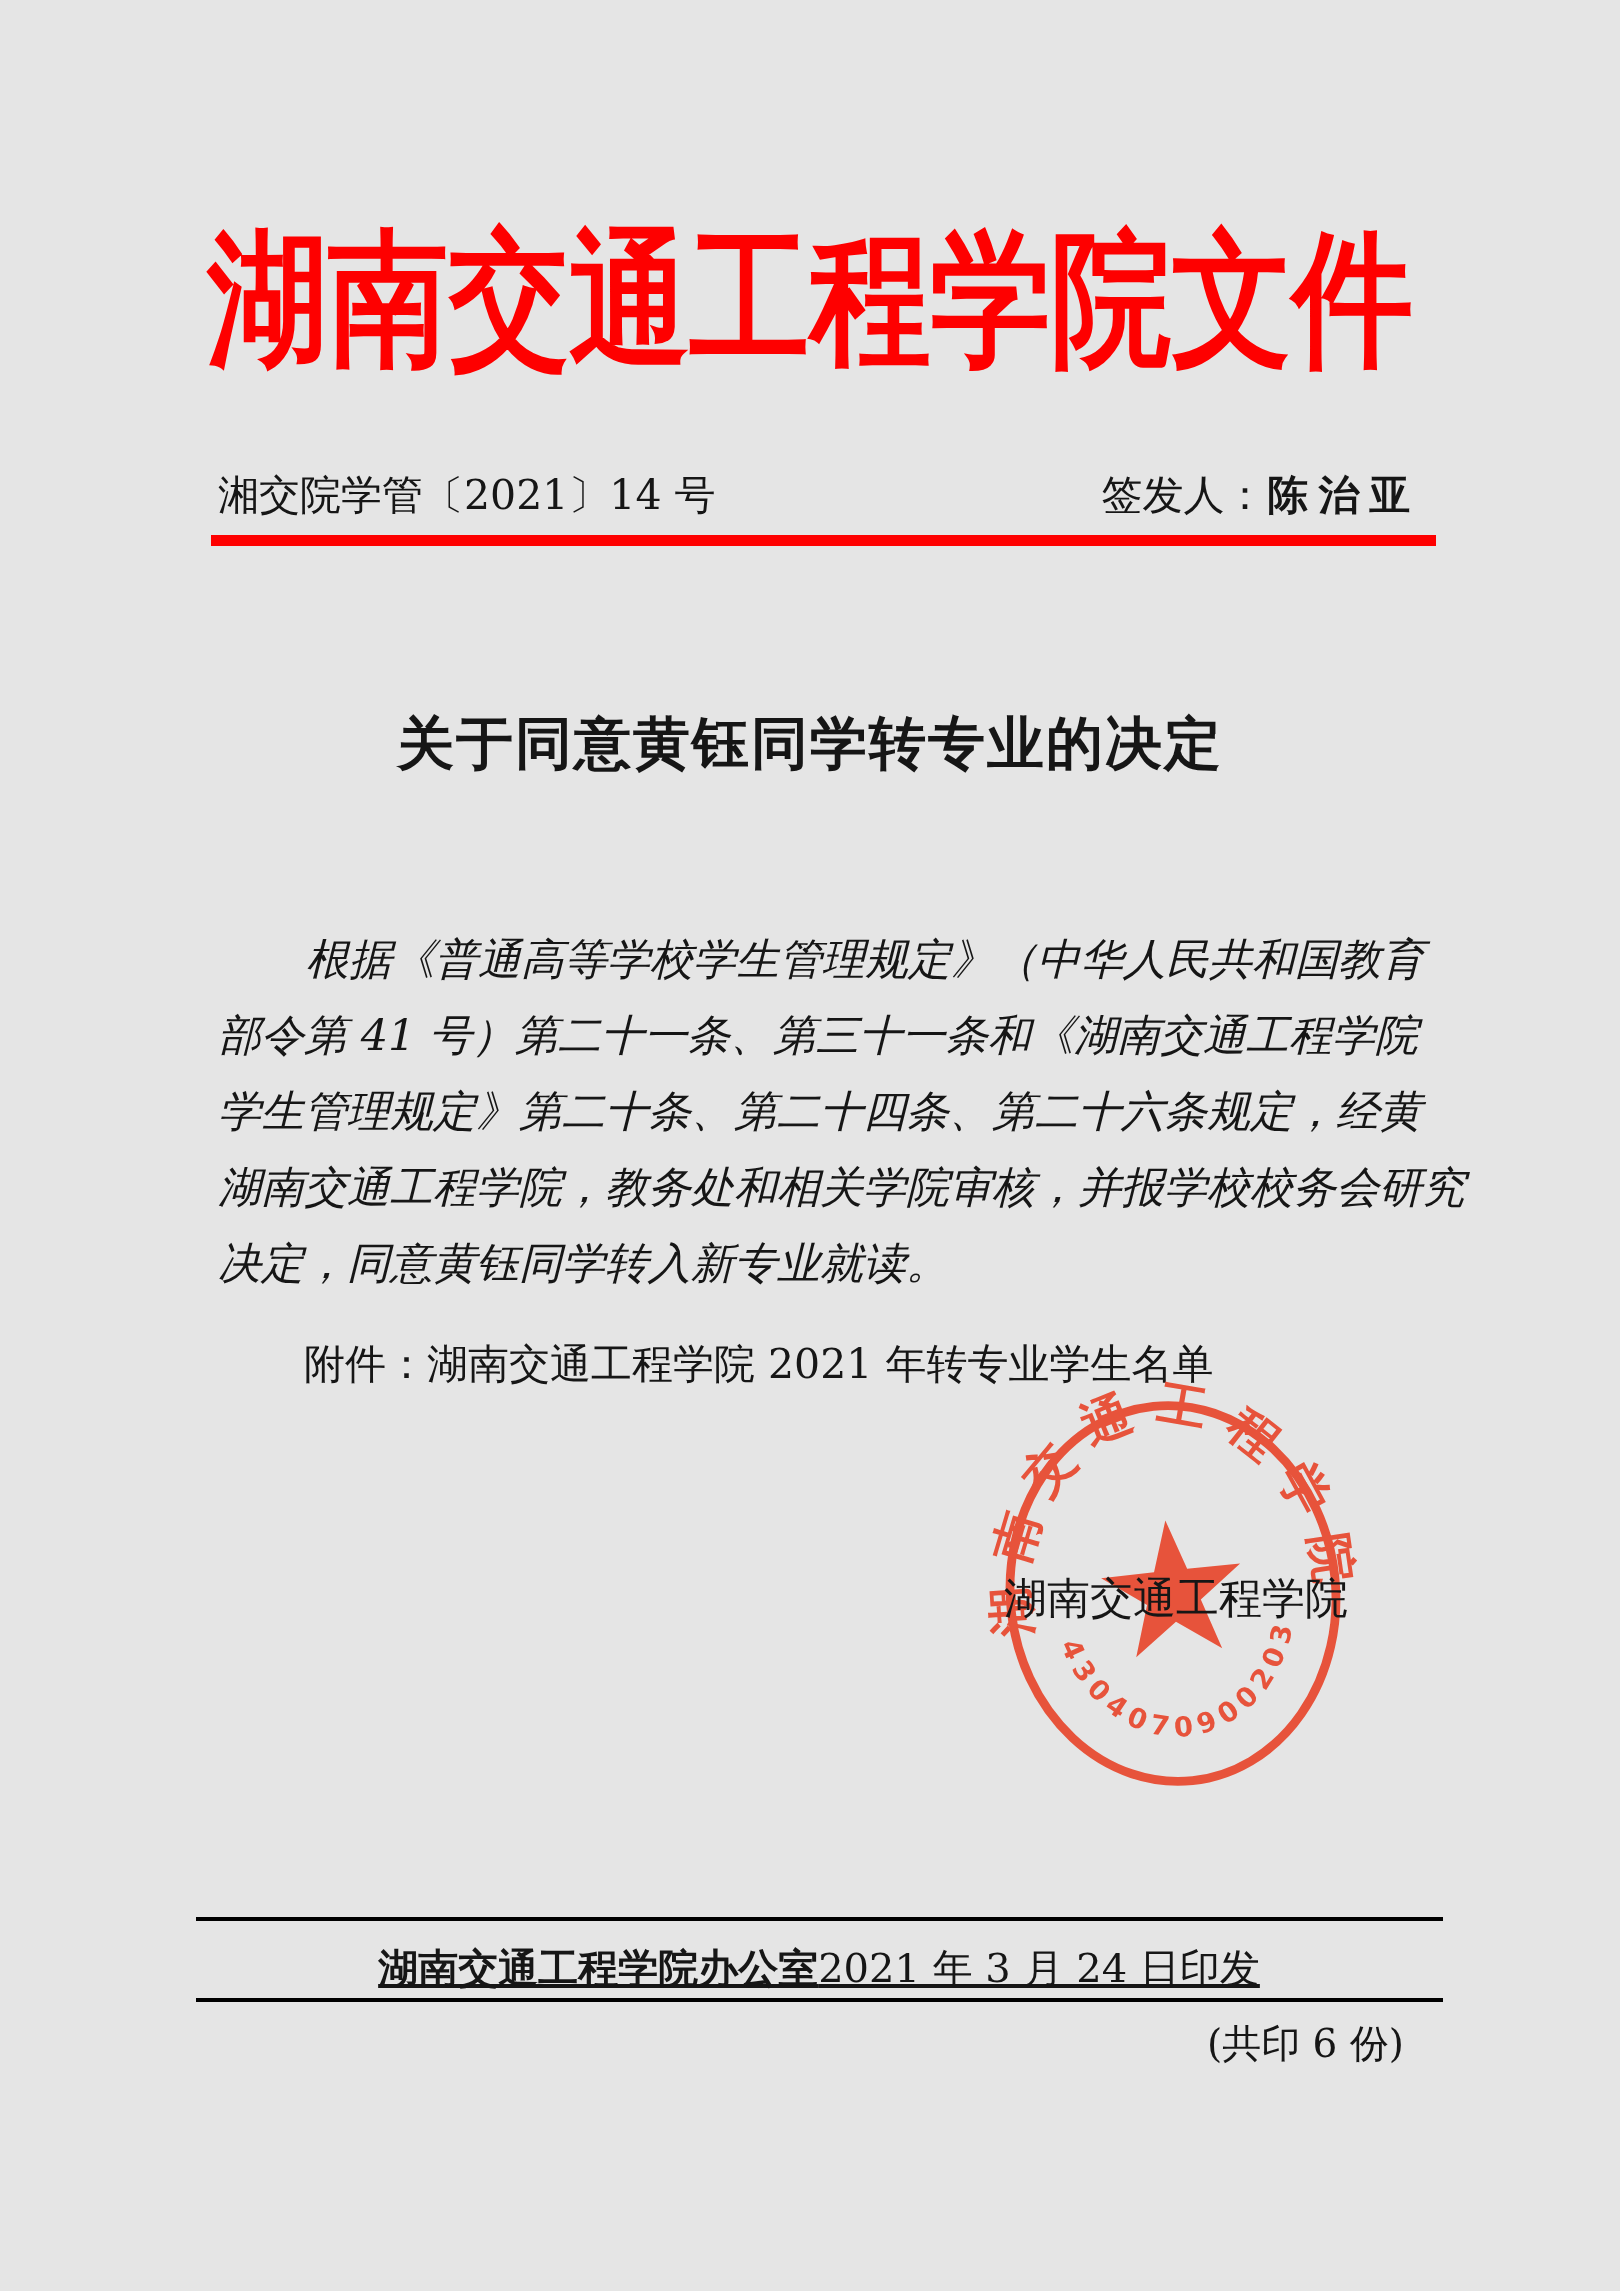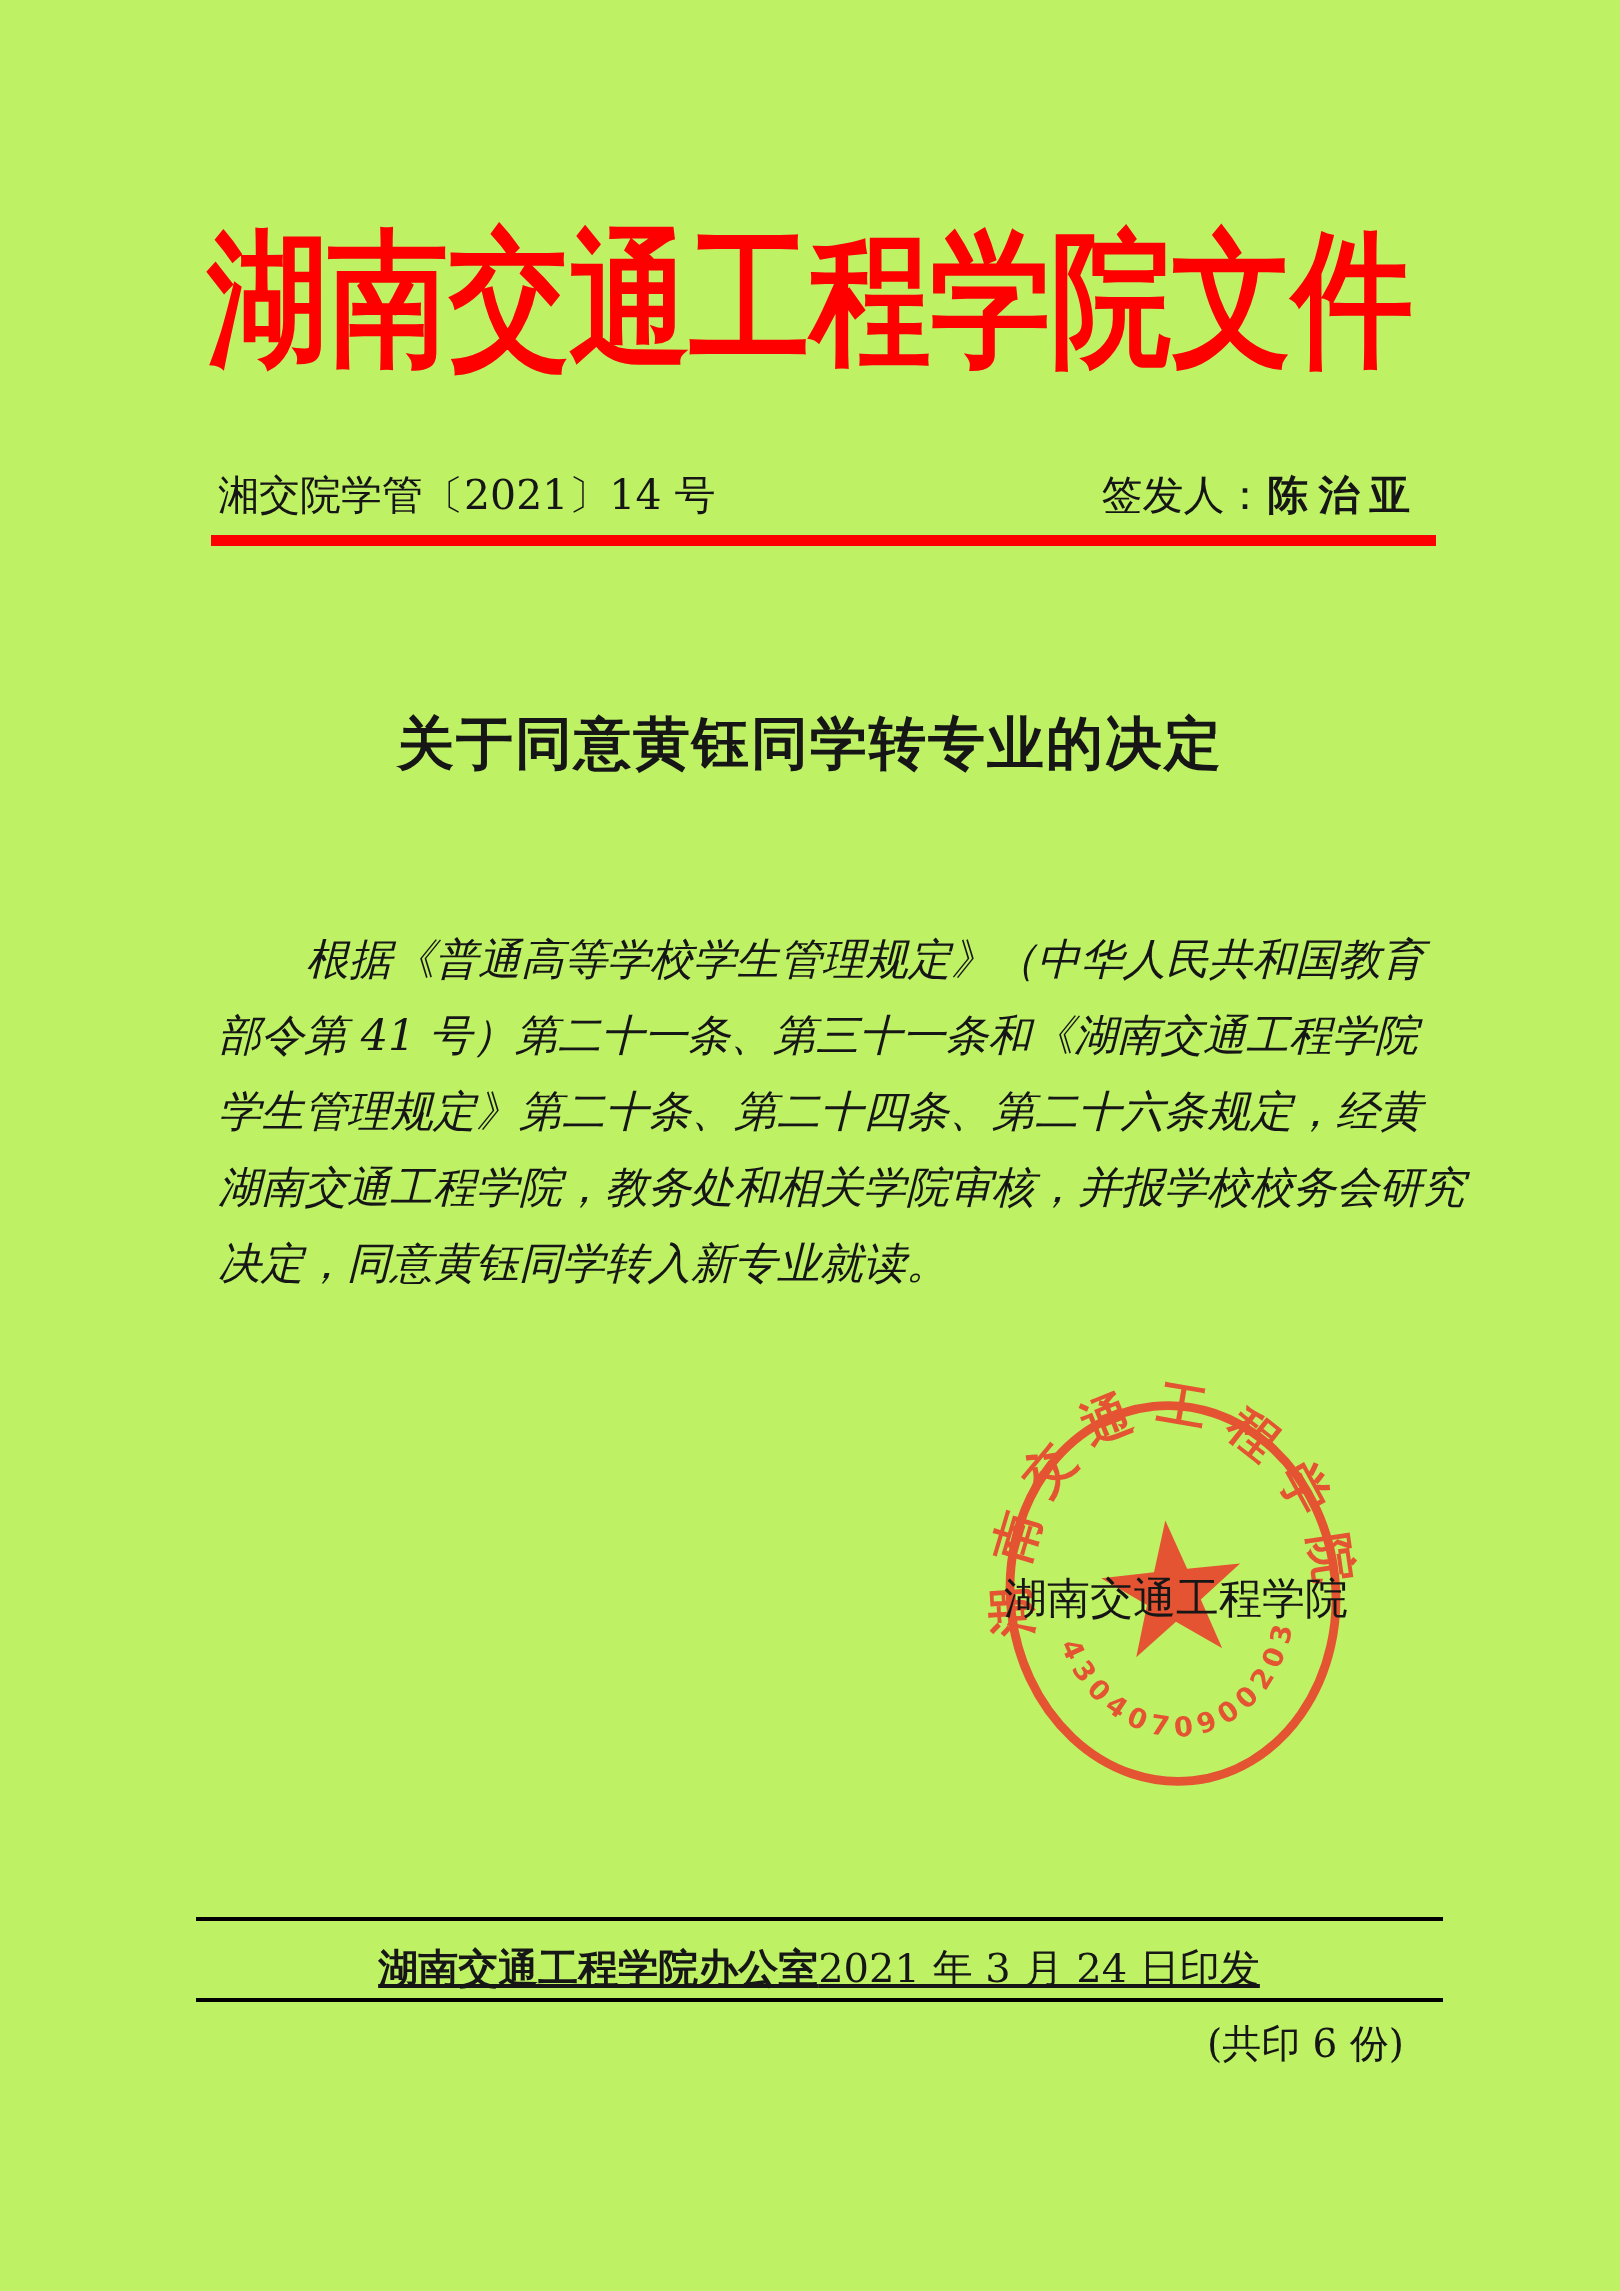--- a/index.html
+++ b/index.html
@@ -6,21 +6,21 @@
     --masthead-red:#fe0000;
     --rule-red:#fe0000;
     --seal-red:#e8492f;
     --text-black:#161616;
   }
   html,body{margin:0;padding:0;background:#888;}
   .page{
     position:relative;
     width:1620px;height:2292px;
     margin:0 auto;
-    background:#bef264;
+    background:#e5e5e5;
     font-family:"DejaVu Serif","Liberation Serif",serif;
     color:var(--text-black);
     overflow:hidden;
   }
   
   .masthead{
     position:absolute;top:218px;left:0;width:1620px;
     text-align:center;white-space:nowrap;
   }
   .masthead-inner{
@@ -111,20 +111,21 @@
   <div class="doc-title">关于同意黄钰同学转专业的决定</div>
 
   <div class="body-text">
     <div class="body-line indent">根据《普通高等学校学生管理规定》（中华人民共和国教育</div>
     <div class="body-line">部令第 41 号）第二十一条、第三十一条和《湖南交通工程学院</div>
     <div class="body-line">学生管理规定》第二十条、第二十四条、第二十六条规定，经黄</div>
     <div class="body-line">湖南交通工程学院，教务处和相关学院审核，并报学校校务会研究</div>
     <div class="body-line">决定，同意黄钰同学转入新专业就读。</div>
   </div>
 
+  <div class="attachment">附件：湖南交通工程学院 2021 年转专业学生名单</div>
 
   <svg class="seal" viewBox="0 0 400 460" width="392" height="451">
     <ellipse class="ring" cx="200" cy="230" rx="166" ry="192"></ellipse>
     <polygon class="star" points="200,155 217,206.5 271.3,206.8 227.6,239 244.1,290.7 200,259 155.9,290.7 172.4,239 128.7,206.8 183,206.5"></polygon>
     <path id="sealTopArc" d="M 72 317 A 148 174 0 1 1 328 317" fill="none"></path>
     <text class="ringtext" font-size="50" letter-spacing="20">
       <textPath href="#sealTopArc" startOffset="50%" text-anchor="middle">湖南交通工程学院</textPath>
     </text>
     <path id="sealBottomArc" d="M 83.5 280 A 124 146 0 0 0 316.5 280" fill="none"></path>
     <text class="serial" font-size="28" letter-spacing="7">

